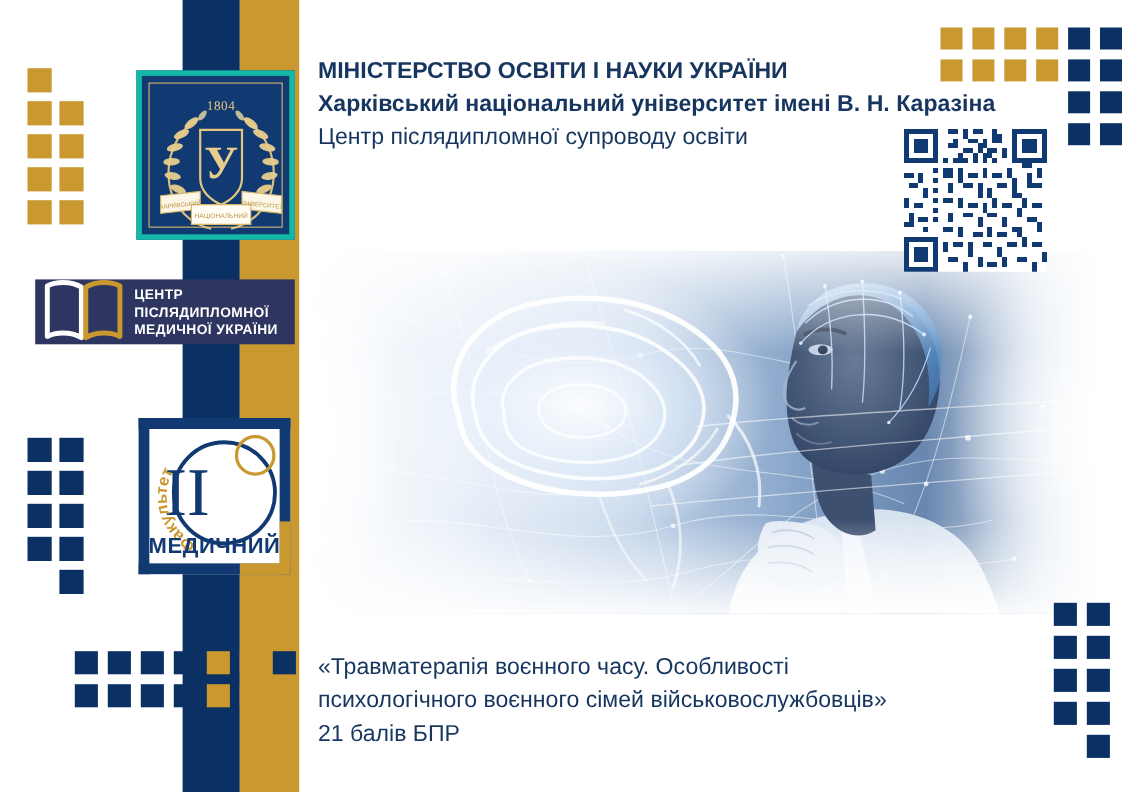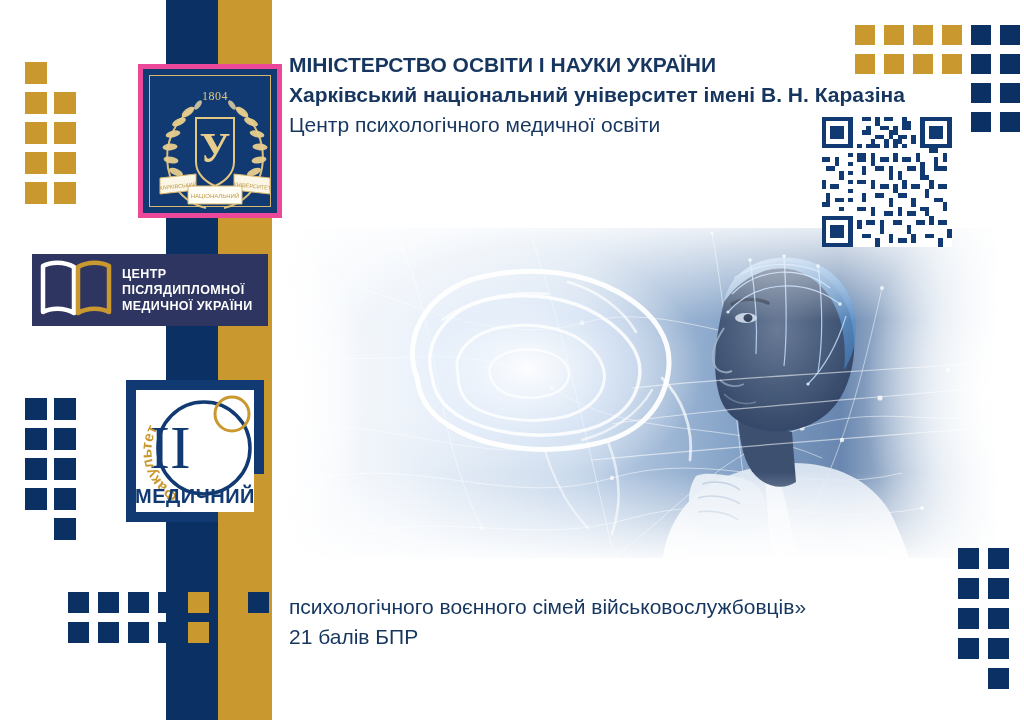--- a/index.html
+++ b/index.html
@@ -40,41 +40,41 @@
   #dots-topright .cell { width: 20px; height: 20px; margin: 0 9px 9px 0; }
   #dots-midleft { left: 25px; top: 398px; }
   #dots-bottomleft { left: 68px; top: 592px; }
   #dots-bottomleft .cell { width: 21px; height: 21px; margin: 0 9px 9px 0; }
   #dots-bottomright { left: 958px; top: 548px; }
   #dots-bottomright .cell { width: 21px; height: 21px; margin: 0 9px 9px 0; }
 
   
   #emblem {
     position: absolute;
-    left: 138px;
+    left: 124px;
     top: 64px;
     width: 144px;
     height: 154px;
     background: #123A72;
     box-sizing: border-box;
-    border: 5px solid #ec4899;
+    border: 5px solid #14b8a6;
   }
   #emblem .inner-frame {
     position: absolute;
     left: 6px; top: 6px; right: 6px; bottom: 6px;
     border: 1.5px solid #D8B76A;
   }
 
   
   #cpmo {
     position: absolute;
     left: 32px;
     top: 254px;
     width: 236px;
-    height: 72px;
+    height: 59px;
     background: #2E3560;
     display: flex;
     align-items: center;
     box-sizing: border-box;
     padding: 0 8px 0 6px;
   }
   #cpmo .cpmo-text {
     color: #ffffff;
     font-size: 12.5px;
     font-weight: bold;
@@ -607,21 +607,22 @@
           <rect x="25" y="18" width="2" height="1"></rect>
         <rect x="27" y="19" width="1" height="2"></rect>
           <rect x="23" y="20" width="1" height="2"></rect>
       </g>
     </svg>
   </div>
 
   <div id="header-text">
     <div class="line strong">МІНІСТЕРСТВО ОСВІТИ І НАУКИ УКРАЇНИ</div>
     <div class="line strong">Харківський національний університет імені В. Н. Каразіна</div>
-    <div class="line">Центр психологічного медичної освіти</div>
+    <div class="line">Центр післядипломної супроводу освіти</div>
   </div>
 
   <div id="footer-text">
+    <div class="line">«Травматерапія воєнного часу. Особливості</div>
     <div class="line">психологічного воєнного сімей військовослужбовців»</div>
     <div class="line">21 балів БПР</div>
   </div>
 
 </div>
 
 </body></html>

